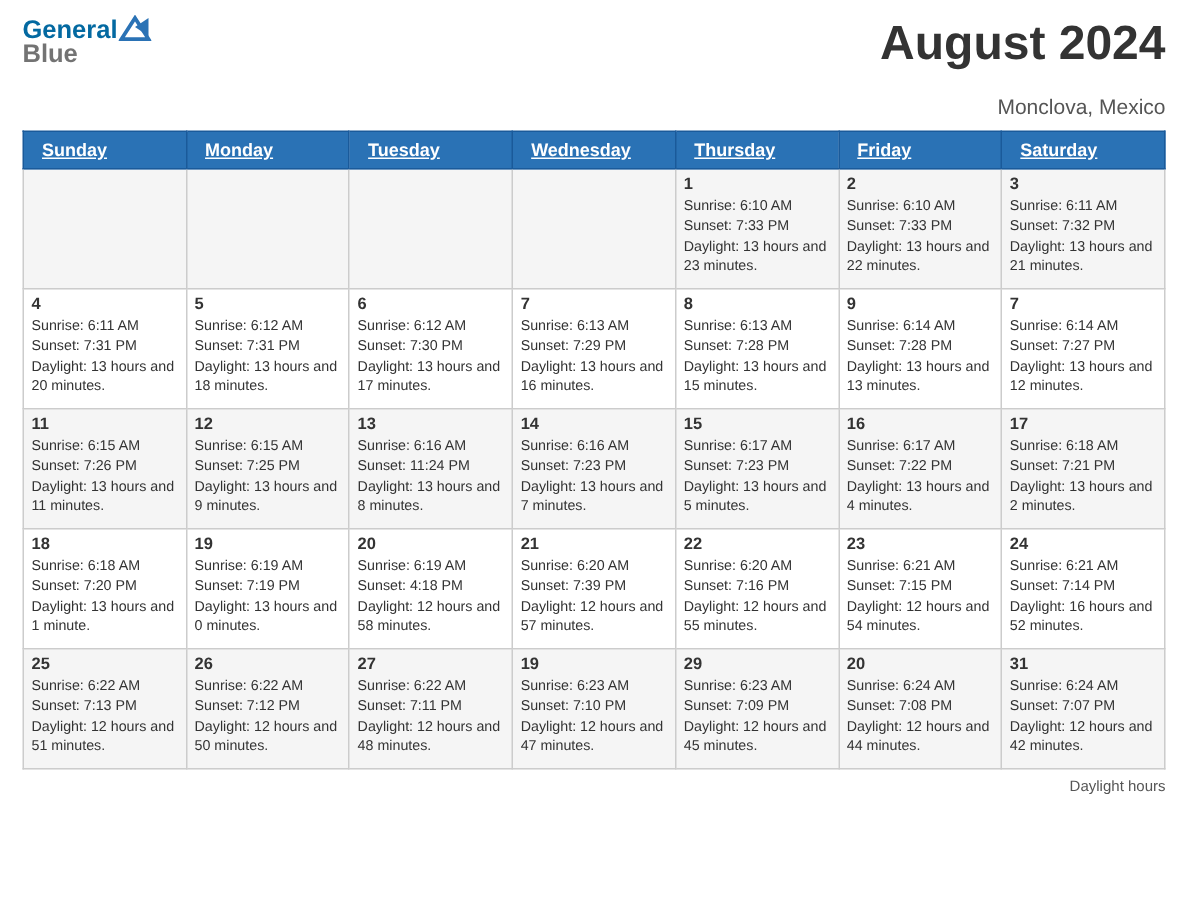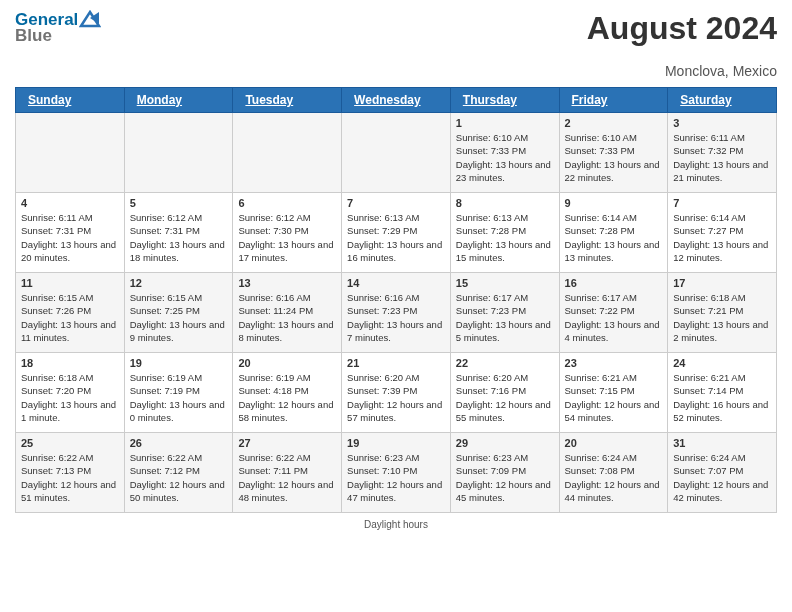--- a/index.html
+++ b/index.html
@@ -76,21 +76,21 @@
     .day-info {
       line-height: 1.4;
     }
     td.empty {
       background: #f9f9f9;
     }
     .footer {
       margin-top: 6px;
       font-size: 10px;
       color: #555;
-      text-align: center;
+      text-align: right;
     }
   </style>
 </head>
 <body>
 
 <div class="page">
   <div class="header">
     <div class="logo">
       <div style="display:flex;flex-direction:column;align-items:flex-start;">
         <div style="display:flex;align-items:center;">

